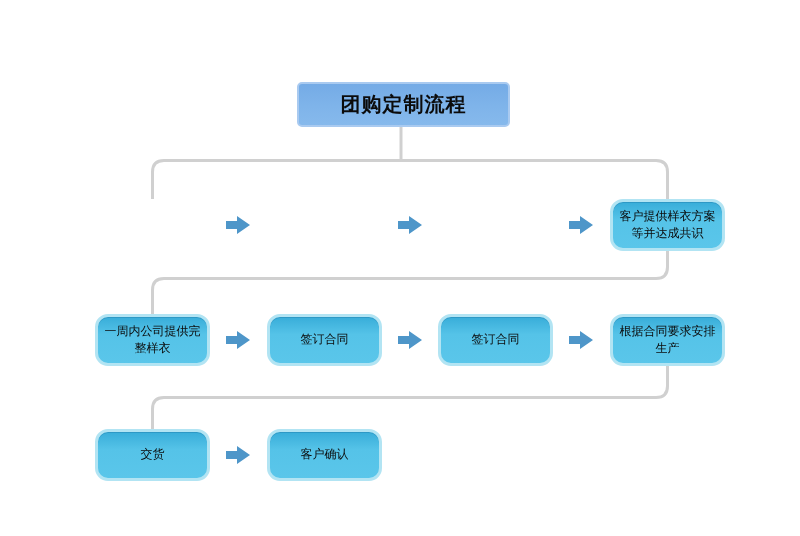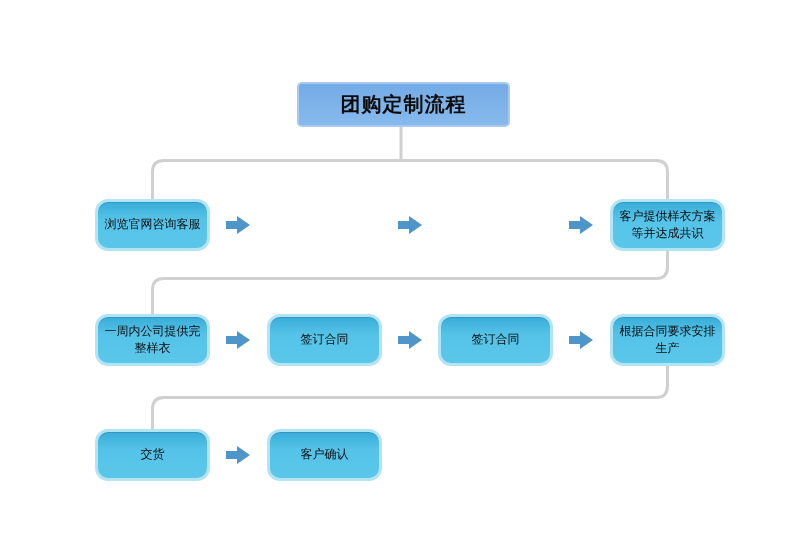--- a/index.html
+++ b/index.html
@@ -47,23 +47,20 @@
       <path d="M152.5,199 V172 Q152.5,160.5 164,160.5 H656 Q667.5,160.5 667.5,172 V199"></path>
       <path d="M667.5,251 V267 Q667.5,278.5 656,278.5 H164 Q152.5,278.5 152.5,290 V314"></path>
       <path d="M667.5,366 V386 Q667.5,397.5 656,397.5 H164 Q152.5,397.5 152.5,409 V429"></path>
     </g>
   </svg>
 
   <div class="node title-node">
     <span class="node-label">团购定制流程</span>
   </div>
 
-  <div class="node flow-node r1 c1">
-    <span class="node-label">浏览官网咨询客服</span>
-  </div>
   <svg class="arrow ar1 ga" viewBox="0 0 24 18">
     <path d="M0,5 H11 V0 L24,9 L11,18 V13 H0 Z" fill="#4e96c9"></path>
   </svg>
   <svg class="arrow ar1 gb" viewBox="0 0 24 18">
     <path d="M0,5 H11 V0 L24,9 L11,18 V13 H0 Z" fill="#4e96c9"></path>
   </svg>
   <svg class="arrow ar1 gc" viewBox="0 0 24 18">
     <path d="M0,5 H11 V0 L24,9 L11,18 V13 H0 Z" fill="#4e96c9"></path>
   </svg>
   <div class="node flow-node r2 c1">

